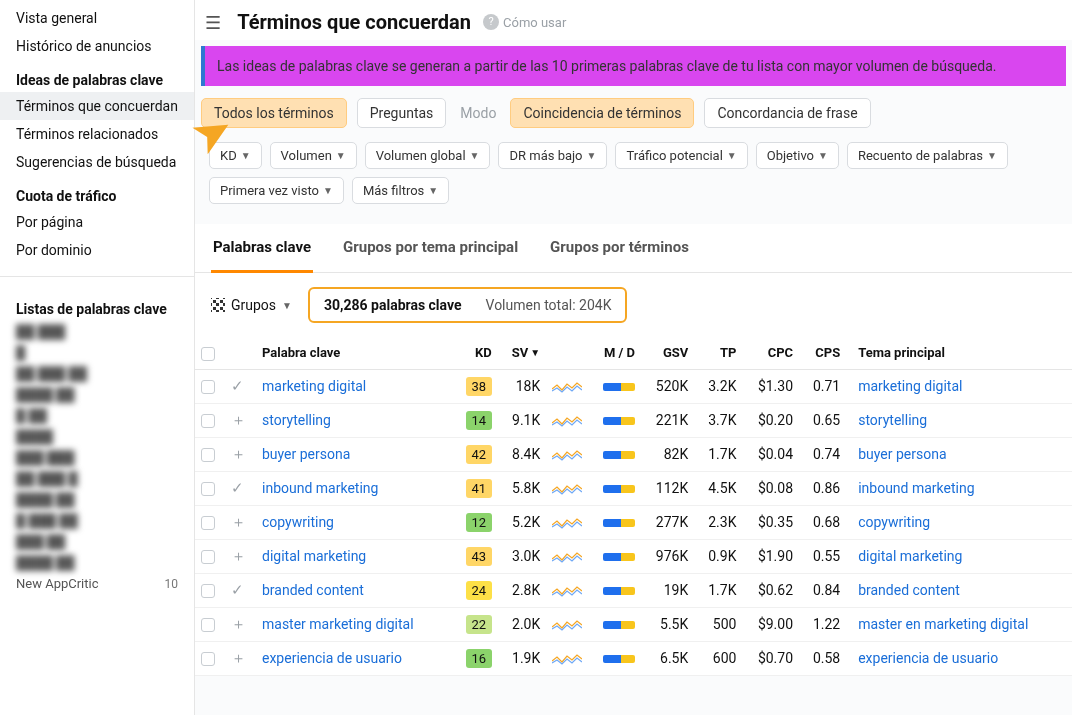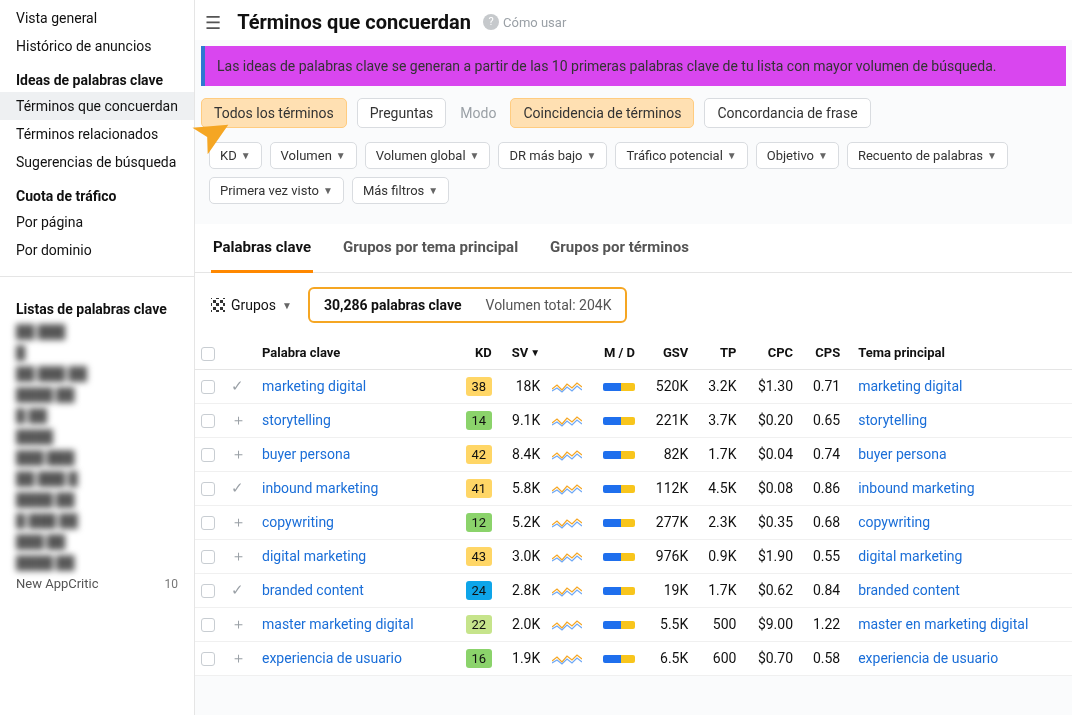--- a/index.html
+++ b/index.html
@@ -527,21 +527,21 @@
     <td>976K</td>
     <td>0.9K</td>
     <td>$1.90</td>
     <td>0.55</td>
     <td class="topic" style="padding-left:12px;">digital marketing</td>
         </tr>
         <tr>
     <td class="left"><span class="cb"></span></td>
     <td class="left"><span class="row-icon">✓</span></td>
     <td class="left keyword">branded content</td>
-    <td><span class="kd-badge" style="background:#0ea5e9">24</span></td>
+    <td><span class="kd-badge" style="background:#fde047">24</span></td>
     <td>2.8K</td>
     <td><svg class="sparkline" viewBox="0 0 30 16">
     <polyline points="0,10 5,6 10,11 15,5 20,9 25,4 30,8" fill="none" stroke="#f5a623" stroke-width="1.2"></polyline>
     <polyline points="0,12 5,9 10,13 15,8 20,12 25,7 30,11" fill="none" stroke="#6fa8f5" stroke-width="1.2"></polyline>
   </svg></td>
     <td><span class="mdbar"></span></td>
     <td>19K</td>
     <td>1.7K</td>
     <td>$0.62</td>
     <td>0.84</td>

